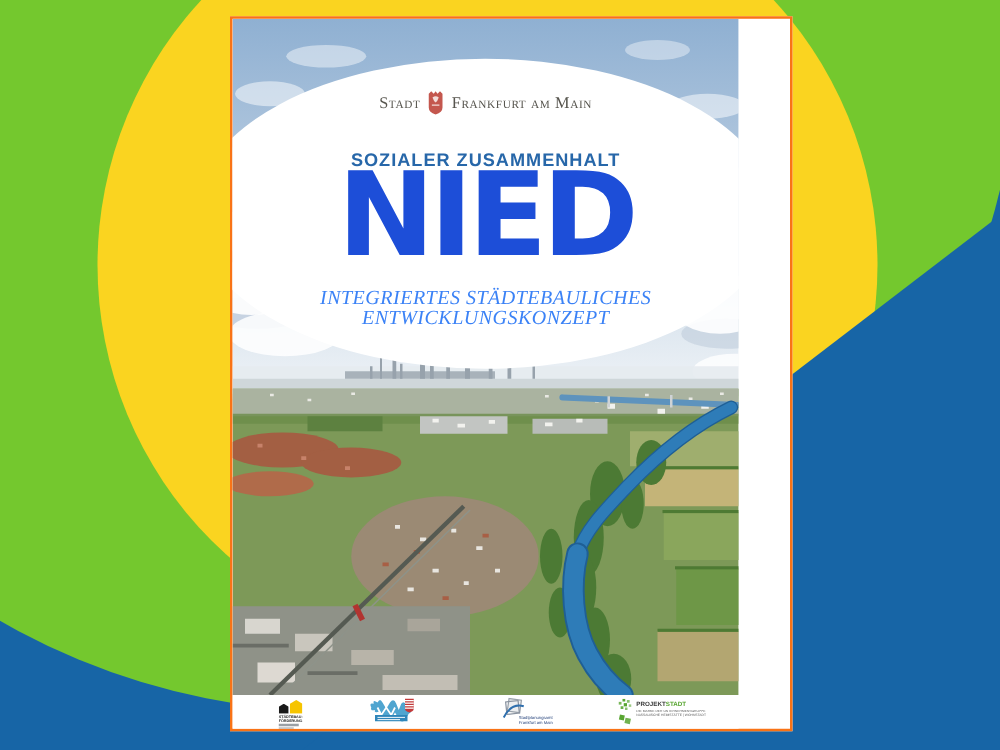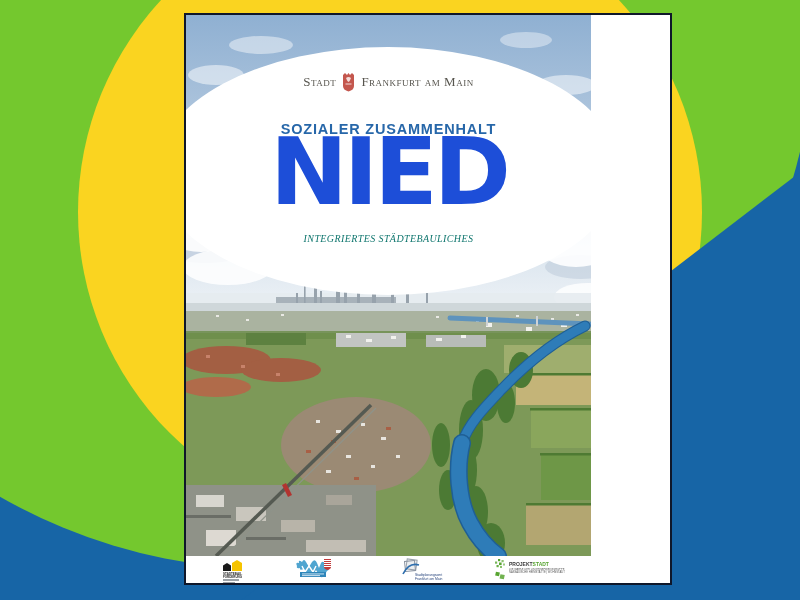--- a/index.html
+++ b/index.html
@@ -8,40 +8,40 @@
 
   
   .bg-green-circle{position:absolute;left:-273px;top:-519px;width:1088px;height:1088px;
     border-radius:50%;background:#74c82e;}
   .bg-yellow-circle{position:absolute;left:78px;top:-100px;width:624px;height:624px;
     border-radius:50%;background:#fad420;}
   .bg-blue-diagonal{position:absolute;inset:0;background:#1765a6;
     clip-path:polygon(30.2% 100%,100% 28.7%,100% 100%);}
 
   
-  .cover{position:absolute;left:184px;top:13px;width:488px;height:572px;
-    border:2px solid #0f172a;box-sizing:border-box;background:#fff;overflow:hidden;}
+  .cover{position:absolute;left:184px;top:13px;width:450px;height:572px;
+    border:2px solid #f97316;box-sizing:border-box;background:#fff;overflow:hidden;}
   .cover-inner{position:relative;width:405px;height:568px;overflow:hidden;}
   .photo{position:absolute;inset:0;}
   .blob{position:absolute;left:-30px;top:32px;width:464px;height:248px;background:#ffffff;
     border-radius:50%;}
 
   .cover-text{position:absolute;left:0;top:0;width:405px;text-align:center;}
   .citylogo{position:absolute;left:0;top:57px;width:405px;display:flex;align-items:center;
     justify-content:center;gap:5px;color:#57554e;}
   .citylogo .word{font-family:"Liberation Serif",serif;font-variant:small-caps;
     font-size:13px;letter-spacing:.5px;}
   .crest{width:15px;height:20px;display:inline-block;}
   .kicker{position:absolute;left:0;top:106px;width:405px;font-weight:bold;
     font-size:14.5px;letter-spacing:.8px;color:#2767a9;text-align:center;}
   .title{position:absolute;left:0;top:111px;width:405px;font-family:"DejaVu Sans",sans-serif;
     font-weight:bold;font-size:93px;line-height:93px;letter-spacing:-4px;color:#1d4ed8;}
   .subtitle{position:absolute;left:0;top:216px;width:405px;
-    font-family:"Liberation Serif",serif;font-style:italic;font-size:10px;line-height:16px;
-    letter-spacing:.4px;color:#0f766e;}
+    font-family:"Liberation Serif",serif;font-style:italic;font-size:16px;line-height:16px;
+    letter-spacing:.4px;color:#3b82f6;}
 
   
   .footer{position:absolute;left:0;bottom:0;width:405px;height:27px;background:#ffffff;}
   .logo{position:absolute;top:0;height:27px;}
   .micro{font-size:7px;line-height:7.5px;white-space:nowrap;transform-origin:top left;}
   .bar{height:1.5px;background:#9aa0a6;margin-top:1px;}
 
   
   .l1{left:30px;width:50px;}
   .l1 .houses{position:absolute;left:7px;top:4px;width:22px;height:11px;}
@@ -247,20 +247,21 @@
             <path d="M5 6 Q7.5 4 10 6 Q9 9 7.5 10 Q6 9 5 6 Z" fill="#f3ddda"></path>
             <path d="M4.5 12 L10.5 12" stroke="#f3ddda" stroke-width="1"></path>
           </svg>
           <span class="word">Frankfurt am Main</span>
         </div>
 
         <div class="kicker">SOZIALER ZUSAMMENHALT</div>
         <div class="title">NIED</div>
         <div class="subtitle">
           <div>INTEGRIERTES STÄDTEBAULICHES</div>
+          <div>ENTWICKLUNGSKONZEPT</div>
         </div>
       </div>
 
       <div class="footer">
 
         <div class="logo l1">
           <div class="houses">
             <div class="h-black"></div>
               <div class="h-yellow"></div>
           </div>

